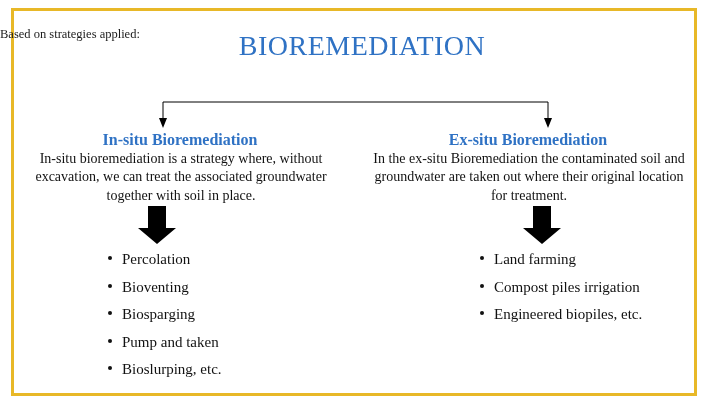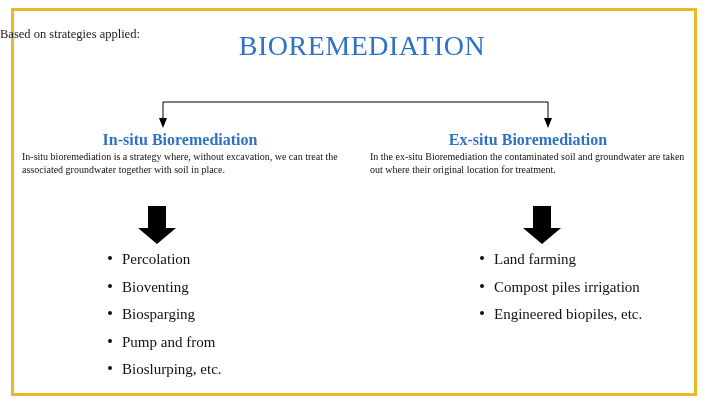--- a/index.html
+++ b/index.html
@@ -67,24 +67,24 @@
     font-weight: bold;
     color: #2f72c4;
     text-align: center;
     font-family: "Liberation Serif", serif;
   }
   #left-title { left: 30px; top: 131px; width: 300px; }
   #right-title { left: 378px; top: 131px; width: 300px; font-family: Liberation Serif, serif; }
 
   .branch-desc {
     position: absolute;
-    font-size: 10px;
+    font-size: 14px;
     line-height: 1.32;
     color: #111111;
-    text-align: left;
+    text-align: center;
   }
   #left-desc { left: 22px; top: 150px; width: 318px; }
   #right-desc { left: 370px; top: 150px; width: 318px; }
 
   .bullets {
     position: absolute;
     margin: 0;
     padding: 0;
     list-style: none;
     font-size: 15px;
@@ -151,21 +151,21 @@
   <div class="branch-title" id="left-title">In-situ Bioremediation</div>
   <div class="branch-desc" id="left-desc">In-situ bioremediation is a strategy where, without excavation, we can treat the associated groundwater together with soil in place.</div>
 
   <div class="branch-title" id="right-title">Ex-situ Bioremediation</div>
   <div class="branch-desc" id="right-desc">In the ex-situ Bioremediation the contaminated soil and groundwater are taken out where their original location for treatment.</div>
 
   <ul class="bullets" id="left-bullets">
     <li>Percolation</li>
     <li>Bioventing</li>
     <li>Biosparging</li>
-    <li>Pump and from</li>
+    <li>Pump and taken</li>
     <li>Bioslurping, etc.</li>
   </ul>
 
   <ul class="bullets" id="right-bullets">
     <li>Land farming</li>
     <li>Compost  piles irrigation</li>
     <li>Engineered biopiles, etc.</li>
   </ul>
 </div>
 

